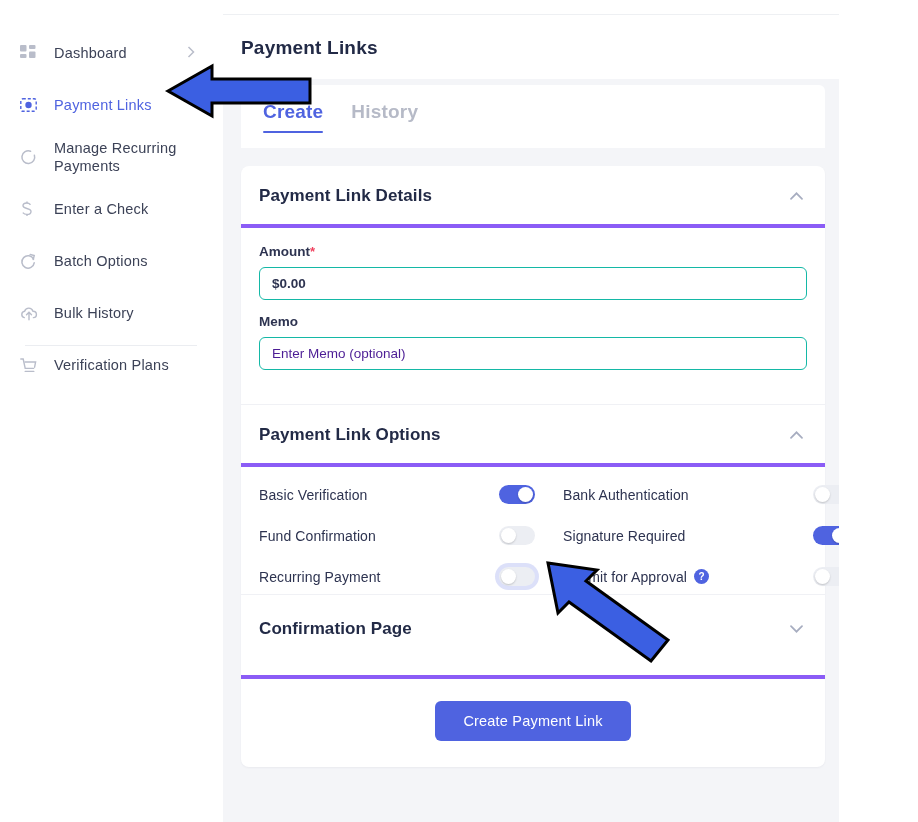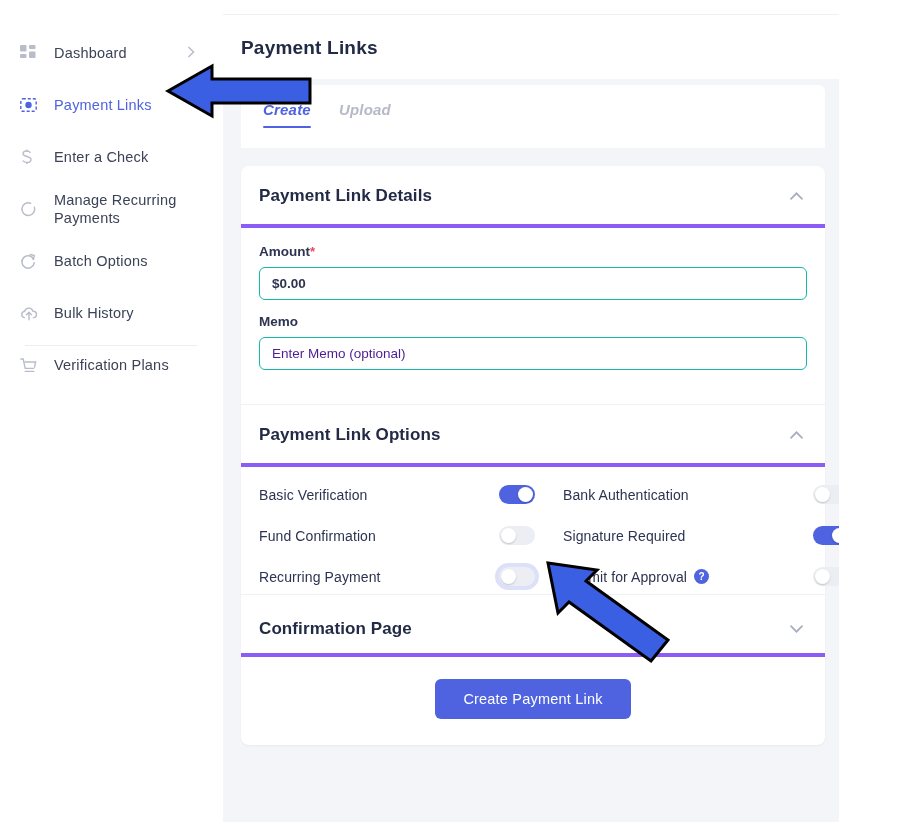--- a/index.html
+++ b/index.html
@@ -77,25 +77,24 @@
   }
   .tabcard {
     background: #ffffff;
     margin: 6px 18px 0 18px;
     border-radius: 6px 6px 0 0;
     padding: 16px 0 0 22px;
     height: 63px;
   }
   .tabs { display: flex; gap: 28px; }
   .tab {
-    font-size: 15px; font-weight: bold;
+    font-size: 19px; font-weight: bold;
     color: #b6bac7; padding-bottom: 10px;
     letter-spacing: .2px; cursor: pointer;
     position: relative;
-    font-style: italic;
   }
   .tab.active { color: #4f63e0; }
   .tab.active::after {
     content: ""; position: absolute;
     left: 0; right: 0; bottom: 0;
     height: 2.5px; background: #4f63e0;
     border-radius: 2px;
   }
 
   .card {
@@ -226,36 +225,36 @@
         <svg width="17" height="14" viewBox="0 0 17 14" fill="none">
           <rect x="0.8" y="0.8" width="15.4" height="12.4" rx="2" stroke="currentColor" stroke-width="1.4" stroke-dasharray="3 2"></rect>
           <circle cx="8.5" cy="7" r="3.2" fill="currentColor"></circle>
         </svg>
       </span>
       <span class="nav-label">Payment Links</span>
     </div>
 
     <div class="nav-item">
       <span class="nav-ico">
+        <svg width="17" height="17" viewBox="0 0 17 17" fill="none" stroke="currentColor" stroke-width="1.5" stroke-linecap="round">
+          <path d="M14.4 6.2 A6.4 6.4 0 1 1 10.6 2.2"></path>
+        </svg>
+      </span>
+      <span class="nav-label">Manage Recurring
+Payments</span>
+    </div>
+
+    <div class="nav-item">
+      <span class="nav-ico">
         <svg width="14" height="17" viewBox="0 0 14 17" fill="none" stroke="currentColor" stroke-width="1.4">
           <path d="M10.5 3.7 C9.3 2.4 7.8 2 6.7 2 C4.6 2 3 3.1 3 4.8 C3 8.3 11 6.6 11 10.4 C11 12.2 9.3 13.4 7 13.4 C5.4 13.4 3.8 12.8 2.8 11.6"></path>
           <path d="M7 0.6 V 2.2 M7 13.2 V 15"></path>
         </svg>
       </span>
       <span class="nav-label">Enter a Check</span>
-    </div>
-
-    <div class="nav-item">
-      <span class="nav-ico">
-        <svg width="17" height="17" viewBox="0 0 17 17" fill="none" stroke="currentColor" stroke-width="1.5" stroke-linecap="round">
-          <path d="M14.4 6.2 A6.4 6.4 0 1 1 10.6 2.2"></path>
-        </svg>
-      </span>
-      <span class="nav-label">Manage Recurring
-Payments</span>
     </div>
 
     <div class="nav-item">
       <span class="nav-ico">
         <svg width="17" height="17" viewBox="0 0 17 17" fill="none" stroke="currentColor" stroke-width="1.5" stroke-linecap="round">
           <path d="M13.6 6.2 A6.2 6.2 0 1 0 14.2 9.8"></path>
           <path d="M10.2 1.6 L14.2 2.6 L13.2 6.4"></path>
         </svg>
       </span>
       <span class="nav-label">Batch Options</span>
@@ -289,21 +288,21 @@
 
     <div class="topbar"></div>
 
     <div class="page-head">
       <div class="page-title">Payment Links</div>
     </div>
 
     <div class="tabcard">
       <div class="tabs">
         <div class="tab active">Create</div>
-        <div class="tab">Upload</div>
+        <div class="tab">History</div>
       </div>
     </div>
 
     <div class="card">
 
       <div class="section-head">
         <div class="section-title">Payment Link Details</div>
         <span class="chev">
           <svg width="13" height="8" viewBox="0 0 13 8" fill="none" stroke="currentColor" stroke-width="1.7" stroke-linecap="round">
             <path d="M1 6.8 L6.5 1.3 L12 6.8"></path>
@@ -356,21 +355,21 @@
           </div>
         <div class="toggle-label">
           <span>Submit for Approval</span>
           <span class="help-ico">?</span>
         </div>
         <div class="switch">
             <span class="knob"></span>
           </div>
       </div>
 
-      <div class="section-head" style="border-top:1px solid #f0f1f5; padding-top:24px; padding-bottom:14px;">
+      <div class="section-head" style="border-top:1px solid #f0f1f5; padding-top:24px; padding-bottom:36px;">
         <div class="section-title">Confirmation Page</div>
         <span class="chev">
           <svg width="13" height="8" viewBox="0 0 13 8" fill="none" stroke="currentColor" stroke-width="1.7" stroke-linecap="round">
             <path d="M1 1.2 L6.5 6.7 L12 1.2"></path>
           </svg>
         </span>
       </div>
 
       <div class="btn-row">
         <button class="btn-primary">Create Payment Link</button>

